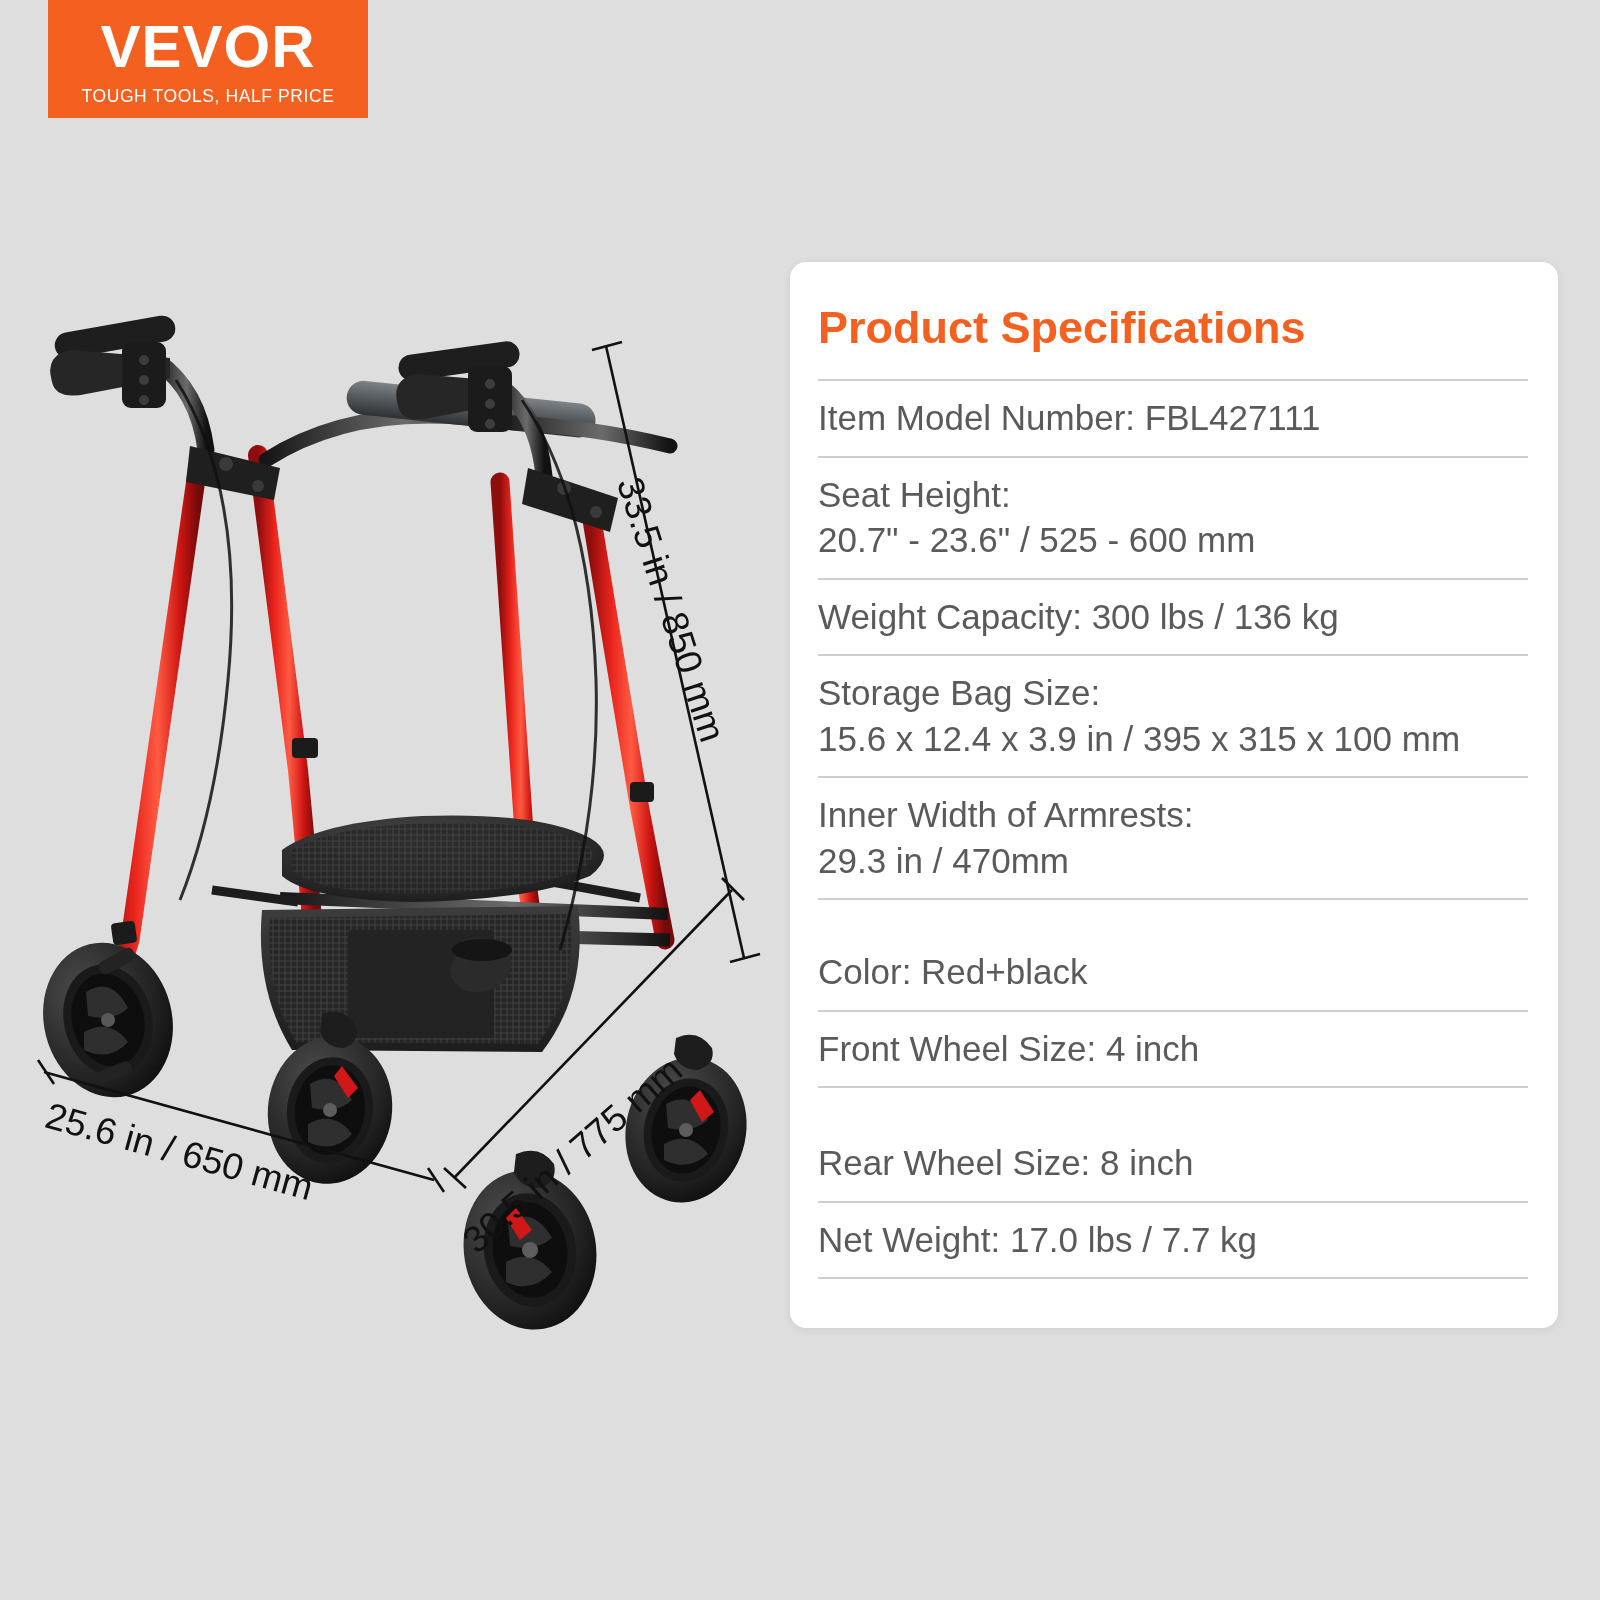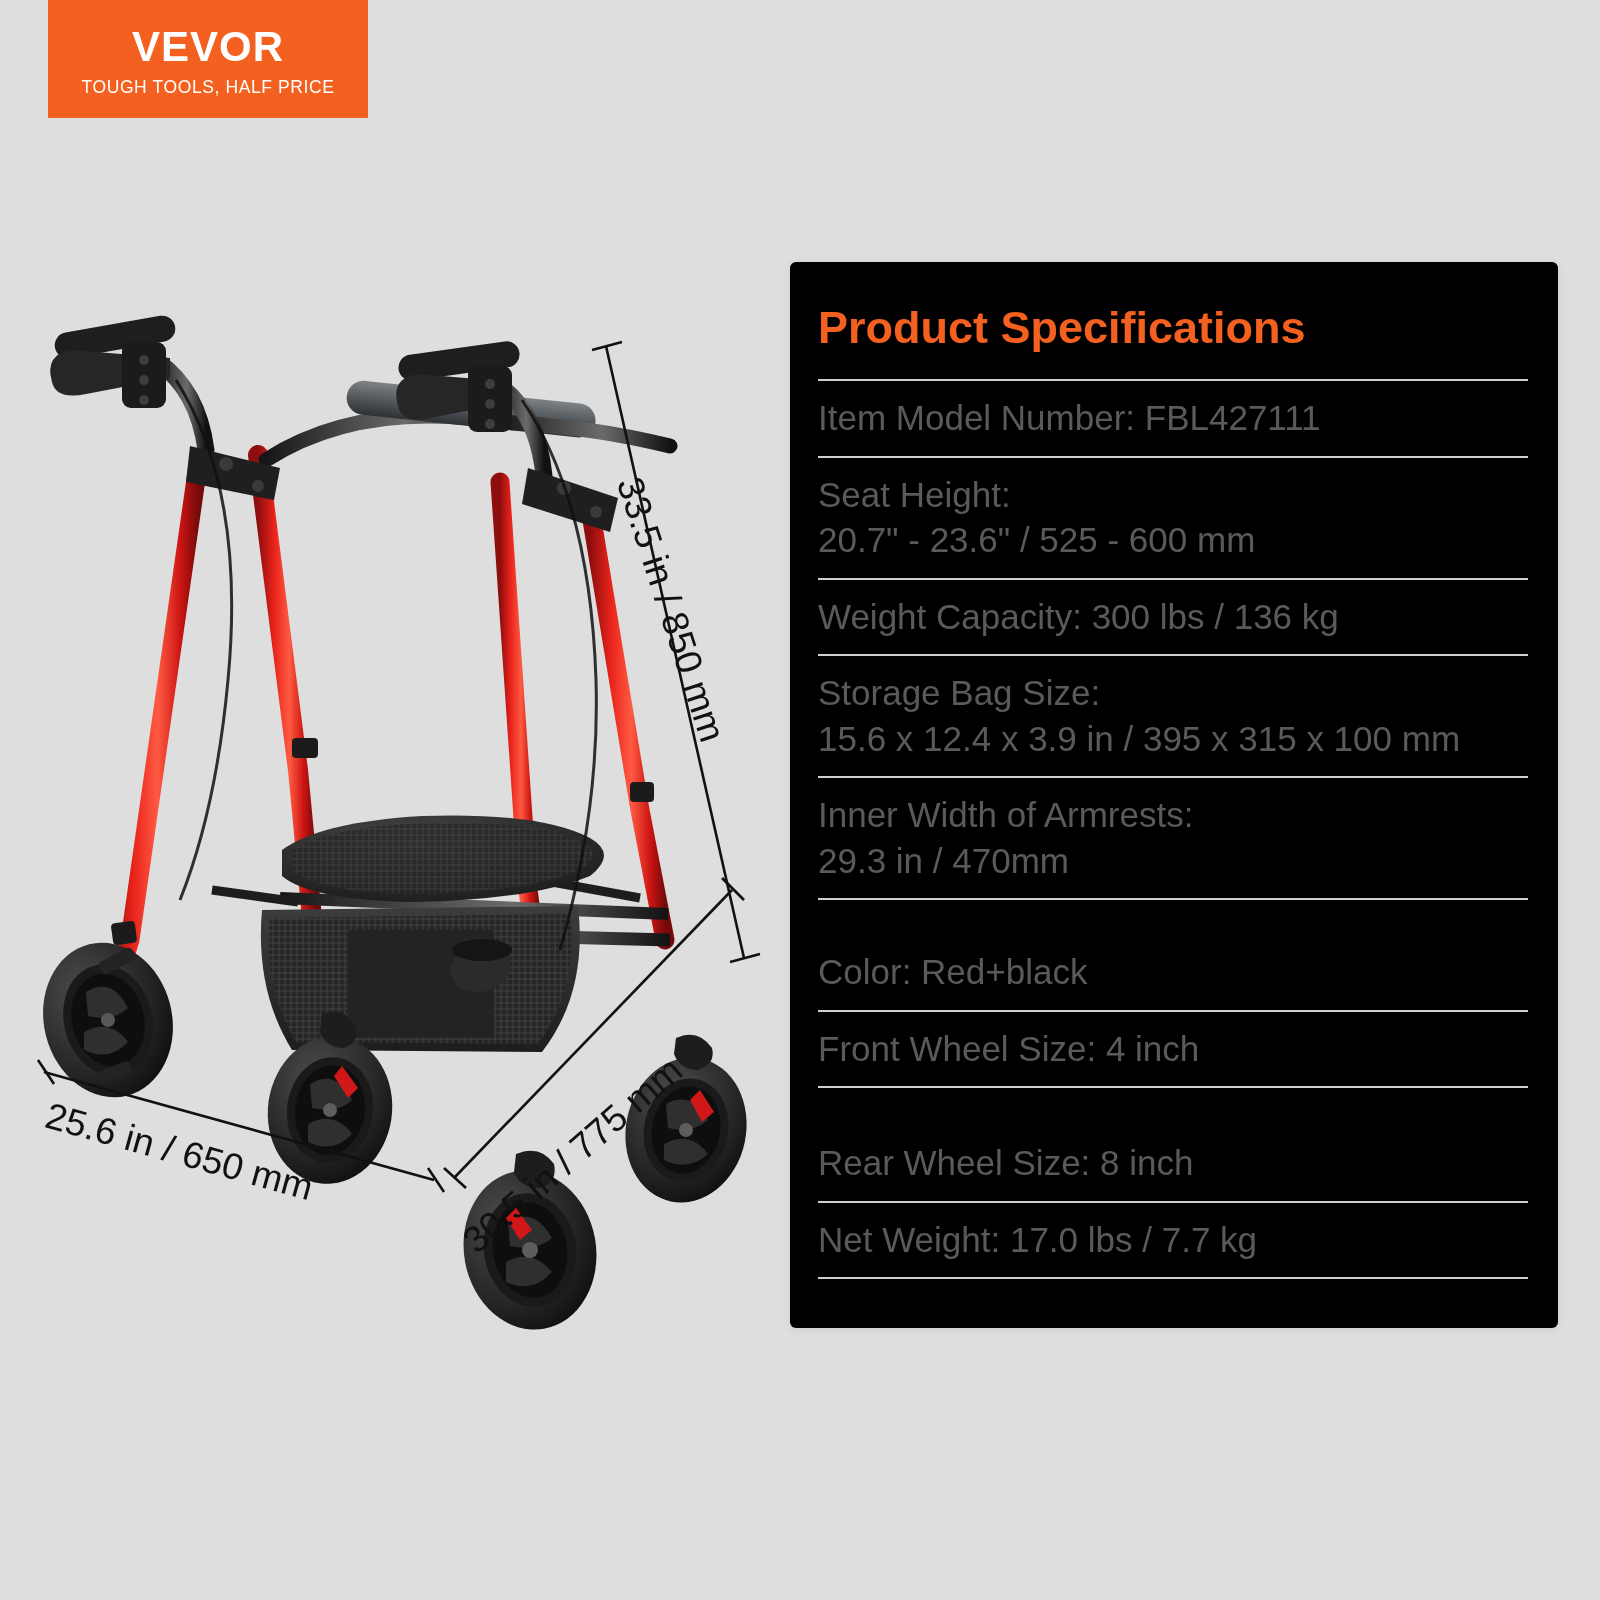--- a/index.html
+++ b/index.html
@@ -25,21 +25,21 @@
     height: 118px;
     background: #f4601f;
     display: flex;
     flex-direction: column;
     align-items: center;
     justify-content: center;
     padding-top: 6px;
   }
   #brand-wordmark {
     color: #ffffff;
-    font-size: 42px;
+    font-size: 60px;
     font-weight: bold;
     letter-spacing: 1px;
     line-height: 1;
     font-family: "Liberation Sans", sans-serif;
   }
   #brand-tagline {
     color: #ffffff;
     font-size: 17.5px;
     font-weight: normal;
     letter-spacing: 0.6px;
@@ -85,22 +85,22 @@
     transform-origin: left top;
   }
 
   
   #spec-panel {
     position: absolute;
     left: 790px;
     top: 262px;
     width: 768px;
     height: 1066px;
-    background: #000000;
-    border-radius: 6px;
+    background: #ffffff;
+    border-radius: 16px;
     box-shadow: 0 2px 10px rgba(0,0,0,0.07);
     padding: 42px 30px 0 28px;
   }
   #spec-title {
     color: #f4601f;
     font-size: 45px;
     font-weight: bold;
     line-height: 1.05;
     margin-bottom: 28px;
     font-family: "Liberation Sans", sans-serif;

